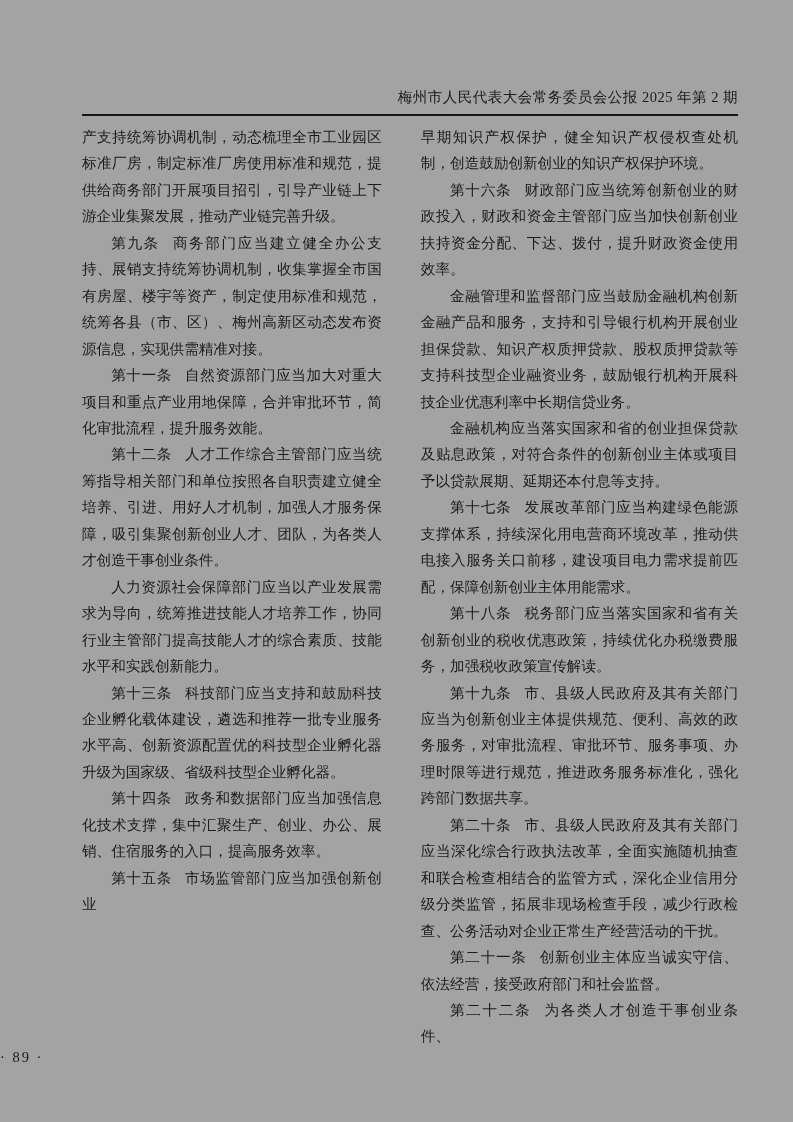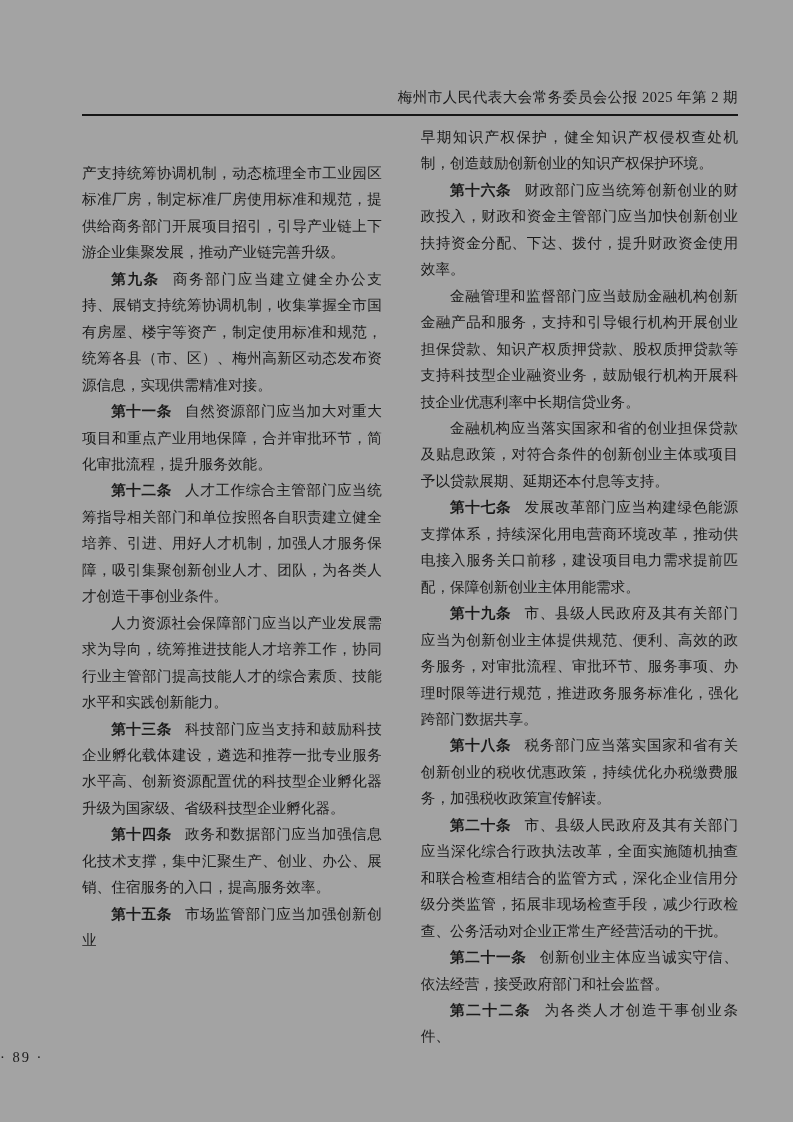--- a/index.html
+++ b/index.html
@@ -34,27 +34,27 @@
   .columns {
     display: flex;
     gap: 14px;
     margin-top: 8px;
   }
   .col {
     text-align: justify;
     font-size: 14.6px;
     line-height: 26.45px;
   }
-  .col-left  { width: 312px; margin-top: 36px; }
+  .col-left  { width: 312px; }
   .col-right { width: 330px; margin-left: 25px; }
   .col p { margin: 0; text-indent: 2em; }
   .col p.cont { text-indent: 0; }
   .lead {
     font-family: "Liberation Sans", "DejaVu Sans", sans-serif;
-    font-weight: 700;
+    font-weight: 400;
     margin-right: 0.9em;
   }
   .page-number {
     position: absolute;
     left: 0;
     right: 0;
     bottom: 56px;
     font-size: 14.5px;
     letter-spacing: 2px;
   }
@@ -80,22 +80,22 @@
         <p><b class="lead">第十四条</b><span>政务和数据部门应当加强信息化技术支撑，集中汇聚生产、创业、办公、展销、住宿服务的入口，提高服务效率。</span></p>
         <p><b class="lead">第十五条</b><span>市场监管部门应当加强创新创业</span></p>
       </div>
 
       <div class="col col-right">
         <p class="cont"><span>早期知识产权保护，健全知识产权侵权查处机制，创造鼓励创新创业的知识产权保护环境。</span></p>
         <p><b class="lead">第十六条</b><span>财政部门应当统筹创新创业的财政投入，财政和资金主管部门应当加快创新创业扶持资金分配、下达、拨付，提升财政资金使用效率。</span></p>
         <p><span>金融管理和监督部门应当鼓励金融机构创新金融产品和服务，支持和引导银行机构开展创业担保贷款、知识产权质押贷款、股权质押贷款等支持科技型企业融资业务，鼓励银行机构开展科技企业优惠利率中长期信贷业务。</span></p>
         <p><span>金融机构应当落实国家和省的创业担保贷款及贴息政策，对符合条件的创新创业主体或项目予以贷款展期、延期还本付息等支持。</span></p>
         <p><b class="lead">第十七条</b><span>发展改革部门应当构建绿色能源支撑体系，持续深化用电营商环境改革，推动供电接入服务关口前移，建设项目电力需求提前匹配，保障创新创业主体用能需求。</span></p>
+        <p><b class="lead">第十八条</b><span>税务部门应当落实国家和省有关创新创业的税收优惠政策，持续优化办税缴费服务，加强税收政策宣传解读。</span></p>
         <p><b class="lead">第十九条</b><span>市、县级人民政府及其有关部门应当为创新创业主体提供规范、便利、高效的政务服务，对审批流程、审批环节、服务事项、办理时限等进行规范，推进政务服务标准化，强化跨部门数据共享。</span></p>
-        <p><b class="lead">第十八条</b><span>税务部门应当落实国家和省有关创新创业的税收优惠政策，持续优化办税缴费服务，加强税收政策宣传解读。</span></p>
         <p><b class="lead">第二十条</b><span>市、县级人民政府及其有关部门应当深化综合行政执法改革，全面实施随机抽查和联合检查相结合的监管方式，深化企业信用分级分类监管，拓展非现场检查手段，减少行政检查、公务活动对企业正常生产经营活动的干扰。</span></p>
         <p><b class="lead">第二十一条</b><span>创新创业主体应当诚实守信、依法经营，接受政府部门和社会监督。</span></p>
         <p><b class="lead">第二十二条</b><span>为各类人才创造干事创业条件、</span></p>
       </div>
 
     </div>
   </div>
 
   <div class="page-number">· 89 ·</div>
 </div>

